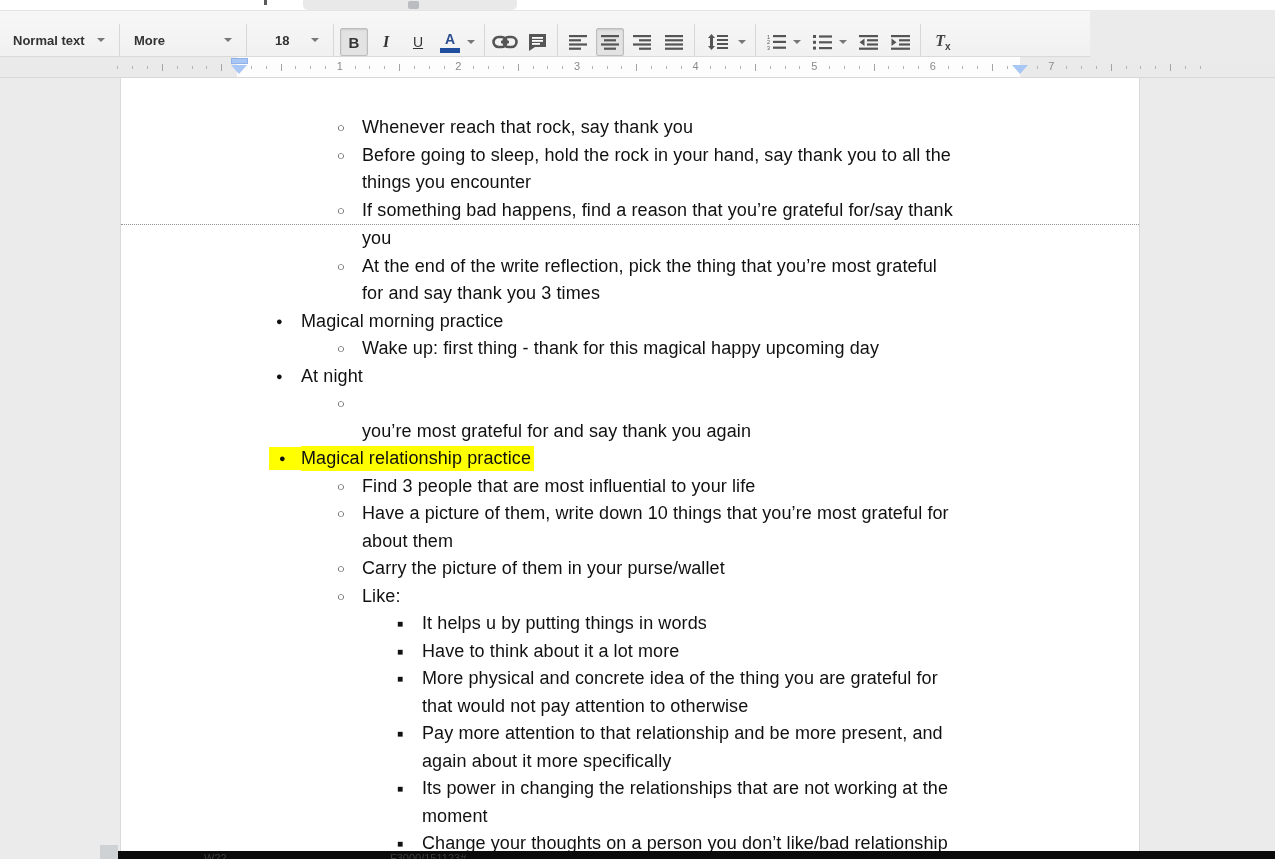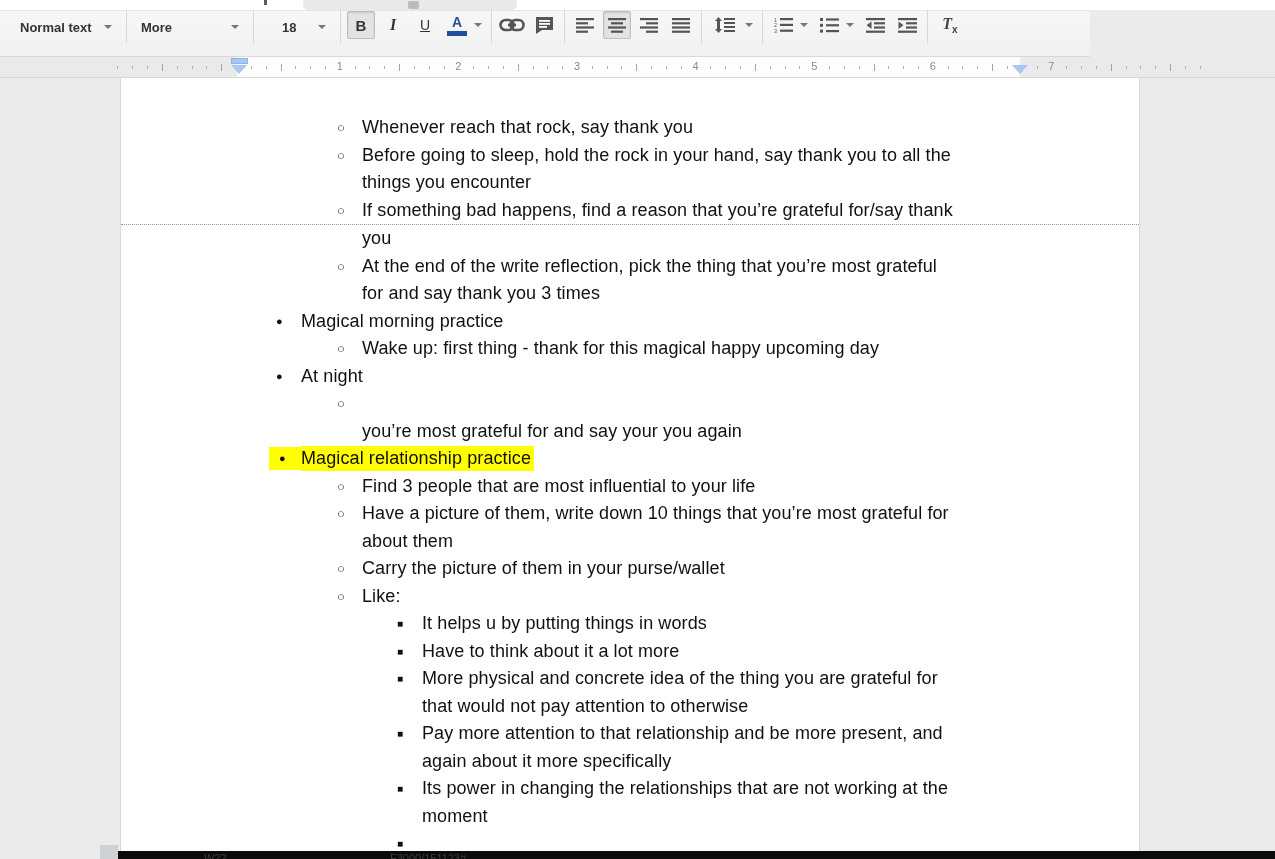--- a/index.html
+++ b/index.html
@@ -11,21 +11,21 @@
   #topstrip { position:absolute; left:0; top:0; width:1275px; height:10px; background:#ffffff; }
   #topstrip .partial-pill { position:absolute; left:303px; top:-6px; width:214px; height:16px;
      background:#e9e9e9; border-radius:0 0 5px 5px; }
   #topstrip .tiny-glyph { position:absolute; left:408px; top:1px; width:11px; height:8px;
      background:#b9bcc0; border-radius:2px; }
   #topstrip .tiny-mark { position:absolute; left:264px; top:0; width:3px; height:5px; background:#5a5a5a; }
 
   
   #toolbar { position:absolute; left:0; top:10px; width:1090px; height:47px;
      background:linear-gradient(#f7f7f7,#f1f1f1); border-top:1px solid #e5e5e5;
-     border-bottom:1px solid #d9d9d9; display:flex; align-items:flex-start; padding-left:10px; }
+     border-bottom:1px solid #d9d9d9; display:flex; align-items:flex-end; padding-left:3px; }
   .dd { height:32px; display:flex; align-items:center; justify-content:space-between;
      padding:0 10px; cursor:pointer; }
   .dd .dd-label { font-size:13px; font-weight:bold; color:#333; }
   .arr { width:0; height:0; border-left:4px solid transparent; border-right:4px solid transparent;
      border-top:4px solid #777; margin-left:8px; }
   .sep { width:1px; height:32px; background:#d7d7d7; margin:0 4px; }
   .tb-btn { min-width:28px; height:28px; display:flex; align-items:center; justify-content:center;
      margin:0 2px; border-radius:2px; border:1px solid transparent; cursor:pointer; }
   .tb-btn.pressed { background:#e3e3e3; border:1px solid #bdbdbd; box-shadow:inset 0 1px 2px rgba(0,0,0,.12); }
   .tb-btn.narrow { min-width:14px; width:14px; margin-left:-2px; }
@@ -341,36 +341,36 @@
           <div class="line ind2"><span class="txt">things you encounter</span></div>
           <div class="line ind2"><span class="bullet circle">○</span><span class="txt">If something bad happens, find a reason that you’re grateful for/say thank</span></div>
           <div class="pagebreak"></div>
           <div class="line ind2"><span class="txt">you</span></div>
           <div class="line ind2"><span class="bullet circle">○</span><span class="txt">At the end of the write reflection, pick the thing that you’re most grateful</span></div>
           <div class="line ind2"><span class="txt">for and say thank you 3 times</span></div>
           <div class="line ind1"><span class="bullet disc">●</span><span class="txt">Magical morning practice</span></div>
           <div class="line ind2"><span class="bullet circle">○</span><span class="txt">Wake up: first thing - thank for this magical happy upcoming day</span></div>
           <div class="line ind1"><span class="bullet disc">●</span><span class="txt">At night</span></div>
           <div class="line ind2"><span class="bullet circle">○</span></div>
-          <div class="line ind2"><span class="txt">you’re most grateful for and say your you again</span></div>
+          <div class="line ind2"><span class="txt">you’re most grateful for and say thank you again</span></div>
           <div class="line ind1 hl"><span class="bullet disc">●</span><span class="txt">Magical relationship practice</span></div>
           <div class="line ind2"><span class="bullet circle">○</span><span class="txt">Find 3 people that are most influential to your life</span></div>
           <div class="line ind2"><span class="bullet circle">○</span><span class="txt">Have a picture of them, write down 10 things that you’re most grateful for</span></div>
           <div class="line ind2"><span class="txt">about them</span></div>
           <div class="line ind2"><span class="bullet circle">○</span><span class="txt">Carry the picture of them in your purse/wallet</span></div>
           <div class="line ind2"><span class="bullet circle">○</span><span class="txt">Like:</span></div>
           <div class="line ind3"><span class="bullet square">■</span><span class="txt">It helps u by putting things in words</span></div>
           <div class="line ind3"><span class="bullet square">■</span><span class="txt">Have to think about it a lot more</span></div>
           <div class="line ind3"><span class="bullet square">■</span><span class="txt">More physical and concrete idea of the thing you are grateful for</span></div>
           <div class="line ind3"><span class="txt">that would not pay attention to otherwise</span></div>
           <div class="line ind3"><span class="bullet square">■</span><span class="txt">Pay more attention to that relationship and be more present, and</span></div>
           <div class="line ind3"><span class="txt">again about it more specifically</span></div>
           <div class="line ind3"><span class="bullet square">■</span><span class="txt">Its power in changing the relationships that are not working at the</span></div>
           <div class="line ind3"><span class="txt">moment</span></div>
-          <div class="line ind3"><span class="bullet square">■</span></div>
+          <div class="line ind3"><span class="bullet square">■</span><span class="txt">Change your thoughts on a person you don’t like/bad relationship</span></div>
         </div>
     </div>
     <span class="behind-frag" id="behindfrag" style="left: 938px; top: 765px; margin-top: 11px;">btHumanName</span>
   </div>
 
   <div id="edge-block"></div>
   <div id="bottombar">
       <span style="left: 86px;">W22</span>
       <span style="left: 272px;">F3000/151123#</span>
     </div>

